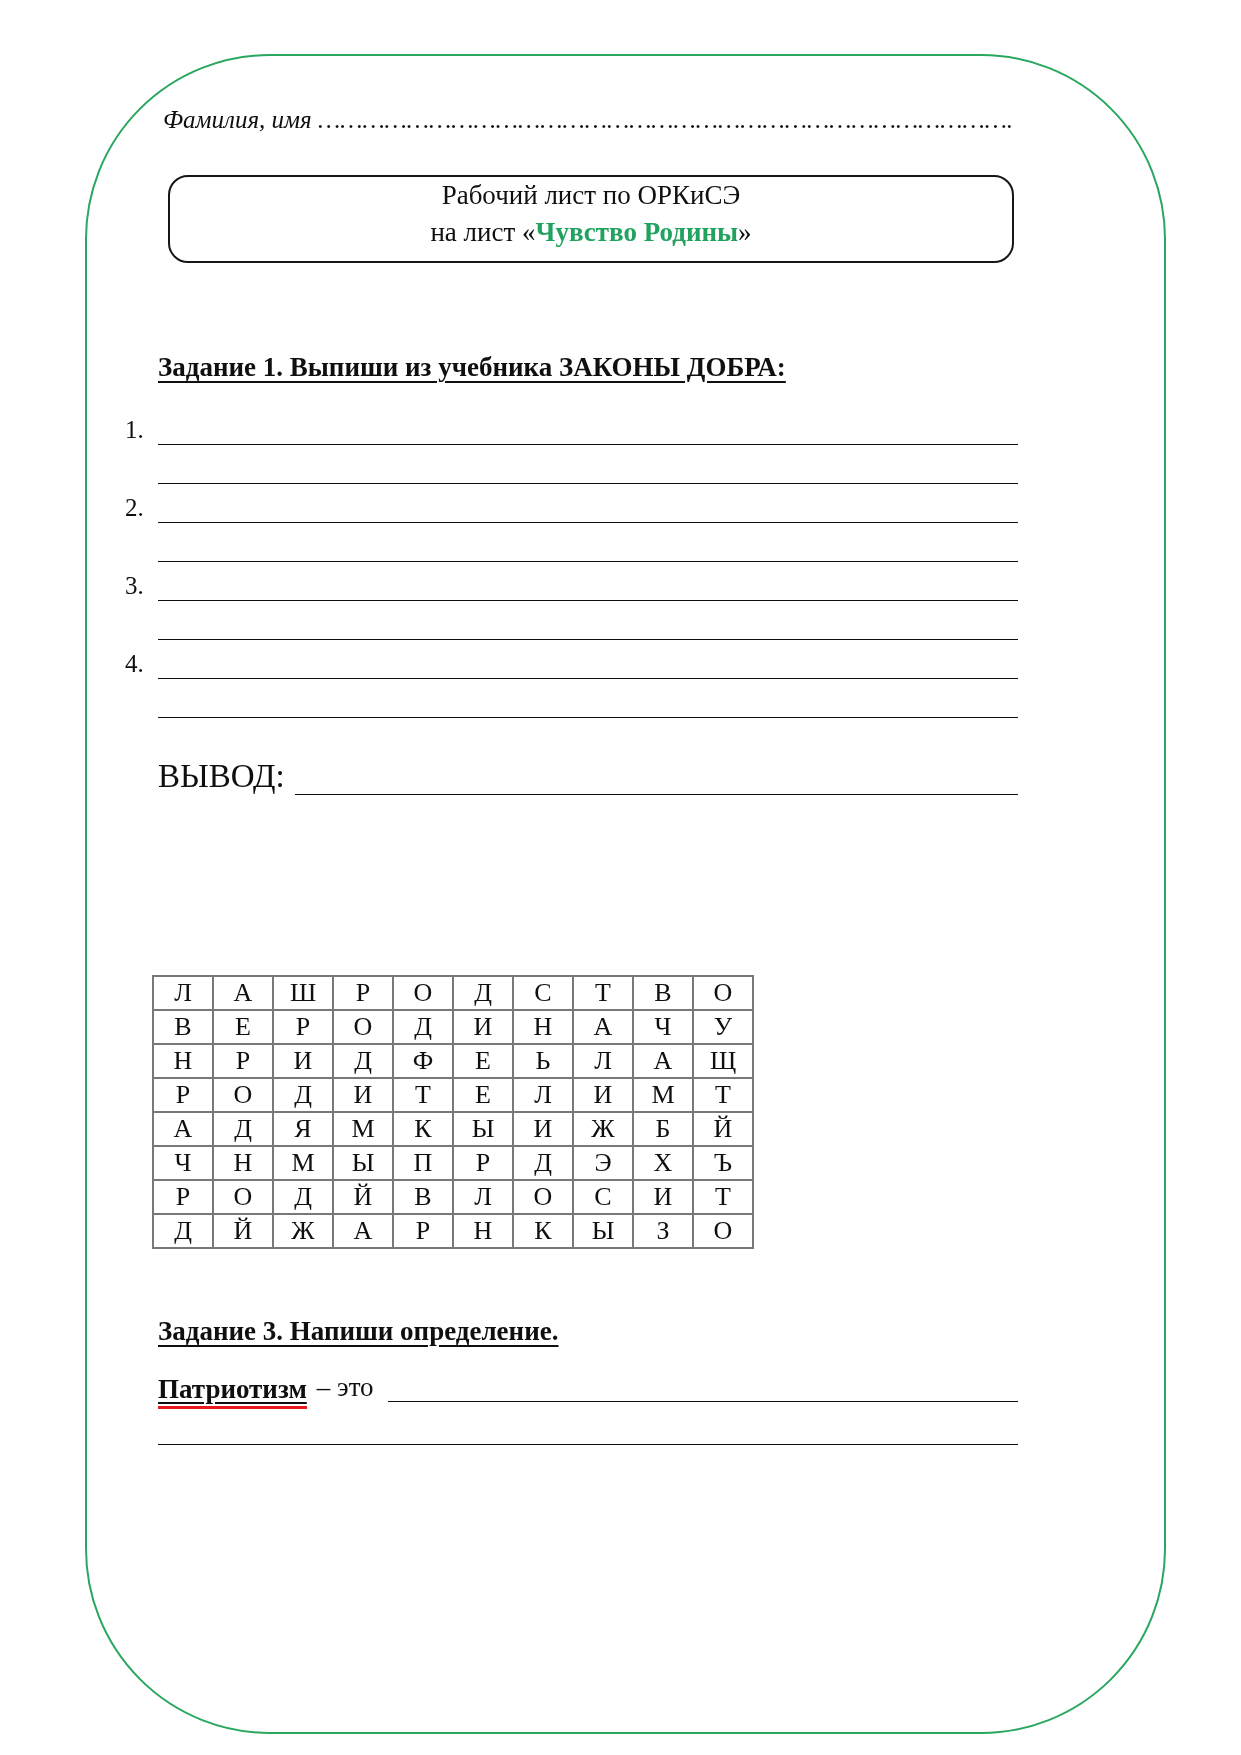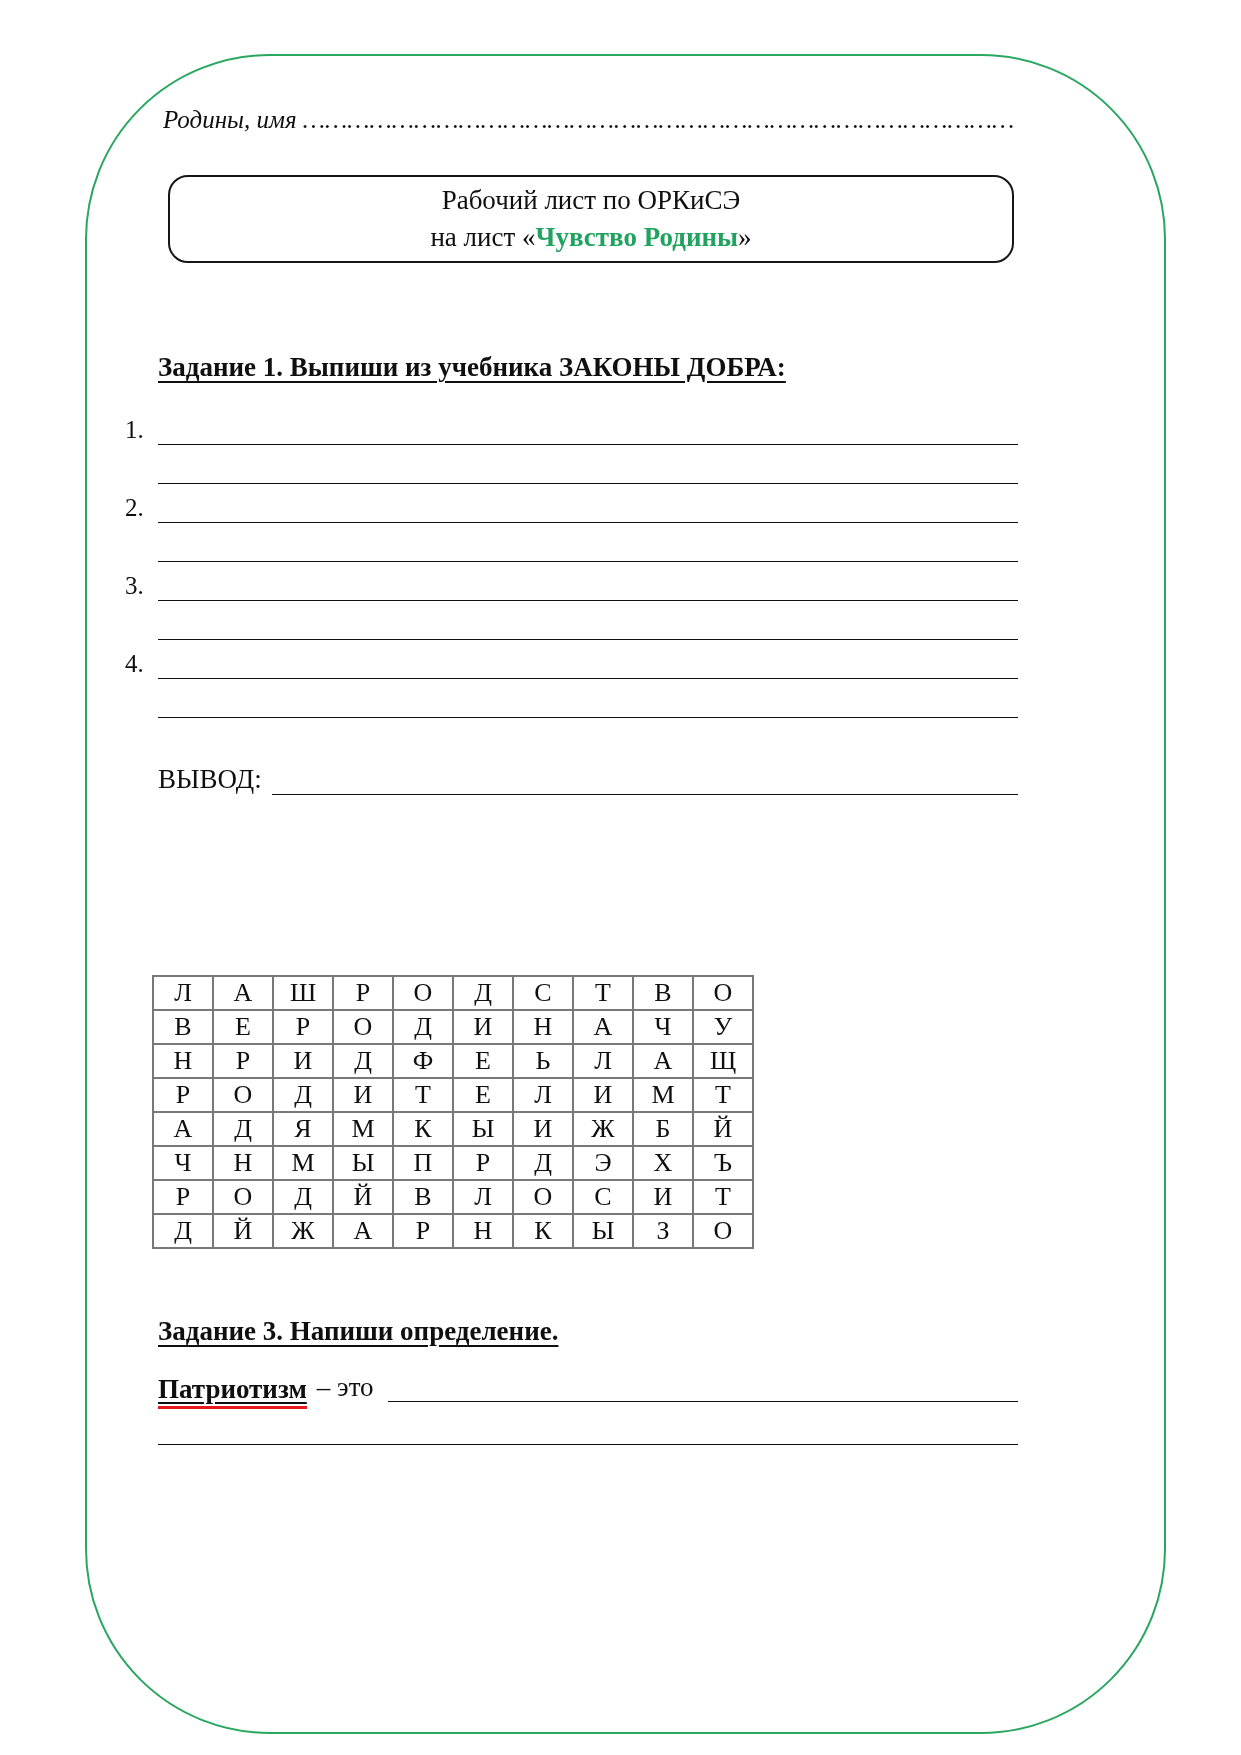--- a/index.html
+++ b/index.html
@@ -20,21 +20,21 @@
     border:2px solid var(--green-border);border-radius:185px;
     box-sizing:border-box;pointer-events:none;
   }
   .name-row{
     position:absolute;left:163px;top:106px;width:852px;height:34px;
     font-style:italic;font-size:25px;white-space:nowrap;overflow:hidden;
   }
   .title-box{
     position:absolute;left:168px;top:175px;width:846px;height:88px;
     border:2px solid #161616;border-radius:20px;box-sizing:border-box;
-    display:flex;flex-direction:column;justify-content:center;align-items:center;
+    display:flex;flex-direction:column;align-items:center;
     font-size:27px;line-height:37px;text-align:center;
   }
   .topic{color:var(--accent-green);font-weight:bold;}
   .task-heading{
     position:absolute;left:158px;
     font-size:27px;font-weight:bold;white-space:nowrap;
   }
   .task-heading .ul, .ul-line{
     text-decoration:underline;
     text-decoration-thickness:2px;
@@ -44,21 +44,21 @@
     position:absolute;left:125px;top:406px;width:893px;
   }
   .line-row{display:flex;height:39px;align-items:stretch;}
   .line-num{
     width:33px;font-size:25px;display:flex;align-items:flex-end;
     padding-bottom:1px;box-sizing:border-box;
   }
   .blank-line{flex:1;border-bottom:1.7px solid var(--line-black);}
   .conclusion-row{
     position:absolute;left:158px;top:762px;width:860px;height:33px;
-    display:flex;font-size:27px;
+    display:flex;font-size:33px;
   }
   .conclusion-row .label{align-self:flex-end;margin-right:10px;line-height:1;padding-bottom:2px;}
   .task2-heading{
     position:absolute;left:158px;top:860px;
     font-size:27px;font-weight:bold;line-height:42px;white-space:nowrap;
   }
   .letter-grid{
     position:absolute;left:152px;top:975px;
     border-collapse:collapse;
   }
@@ -81,21 +81,21 @@
   .definition-line2{
     position:absolute;left:158px;top:1418px;width:860px;height:26px;
     border-bottom:1.7px solid var(--line-black);
   }
 </style>
 </head>
 <body>
 
 <div class="page-border"></div>
 
-<div class="name-row"><span>Родины, имя </span><span>…………………………………………………………………………………….</span></div>
+<div class="name-row"><span>Фамилия, имя </span><span>…………………………………………………………………………………….</span></div>
 
 <div class="title-box">
   <div>Рабочий лист по ОРКиСЭ</div>
   <div><span>на лист «</span><span class="topic">Чувство Родины</span><span>»</span></div>
 </div>
 
 <div class="task-heading" style="top:352px;"><span class="ul">Задание 1. Выпиши из учебника ЗАКОНЫ ДОБРА:</span></div>
 
 <div class="task1-lines">
     <div class="line-row">

